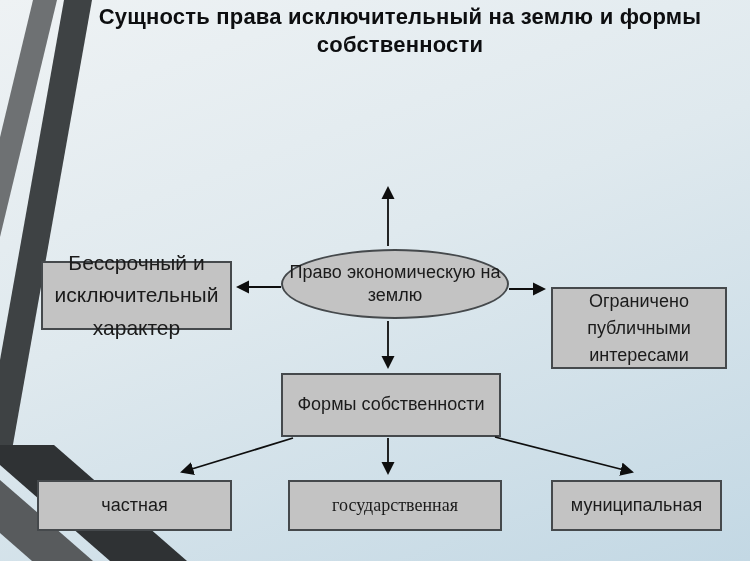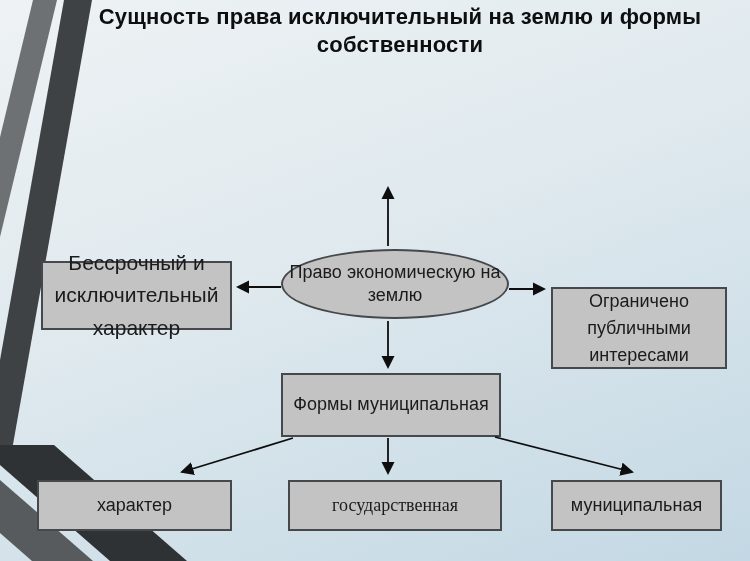--- a/index.html
+++ b/index.html
@@ -86,23 +86,23 @@
 
   <h1 class="title">Сущность права исключительный на землю и формы собственности</h1>
 
 
   <div class="node ellipse">Право экономическую на землю</div>
 
   <div class="node left-box">Бессрочный и исключительный характер</div>
 
   <div class="node right-box">Ограничено публичными интересами</div>
 
-  <div class="node forms-box">Формы муниципальная</div>
+  <div class="node forms-box">Формы собственности</div>
 
-  <div class="node form-leaf form-private">характер</div>
+  <div class="node form-leaf form-private">частная</div>
   <div class="node form-leaf form-state">государственная</div>
   <div class="node form-leaf form-municipal">муниципальная</div>
 
   <svg class="layer" viewBox="0 0 750 561" width="750" height="561" aria-hidden="true">
     <defs>
       <marker id="arr" viewBox="0 0 10 10" refX="8.5" refY="5" markerWidth="7.5" markerHeight="7.5" orient="auto-start-reverse">
         <path class="arrowhead" d="M0,0 L10,5 L0,10 z"></path>
       </marker>
     </defs>
     <line x1="388" y1="246" x2="388" y2="188" marker-end="url(#arr)"></line>

